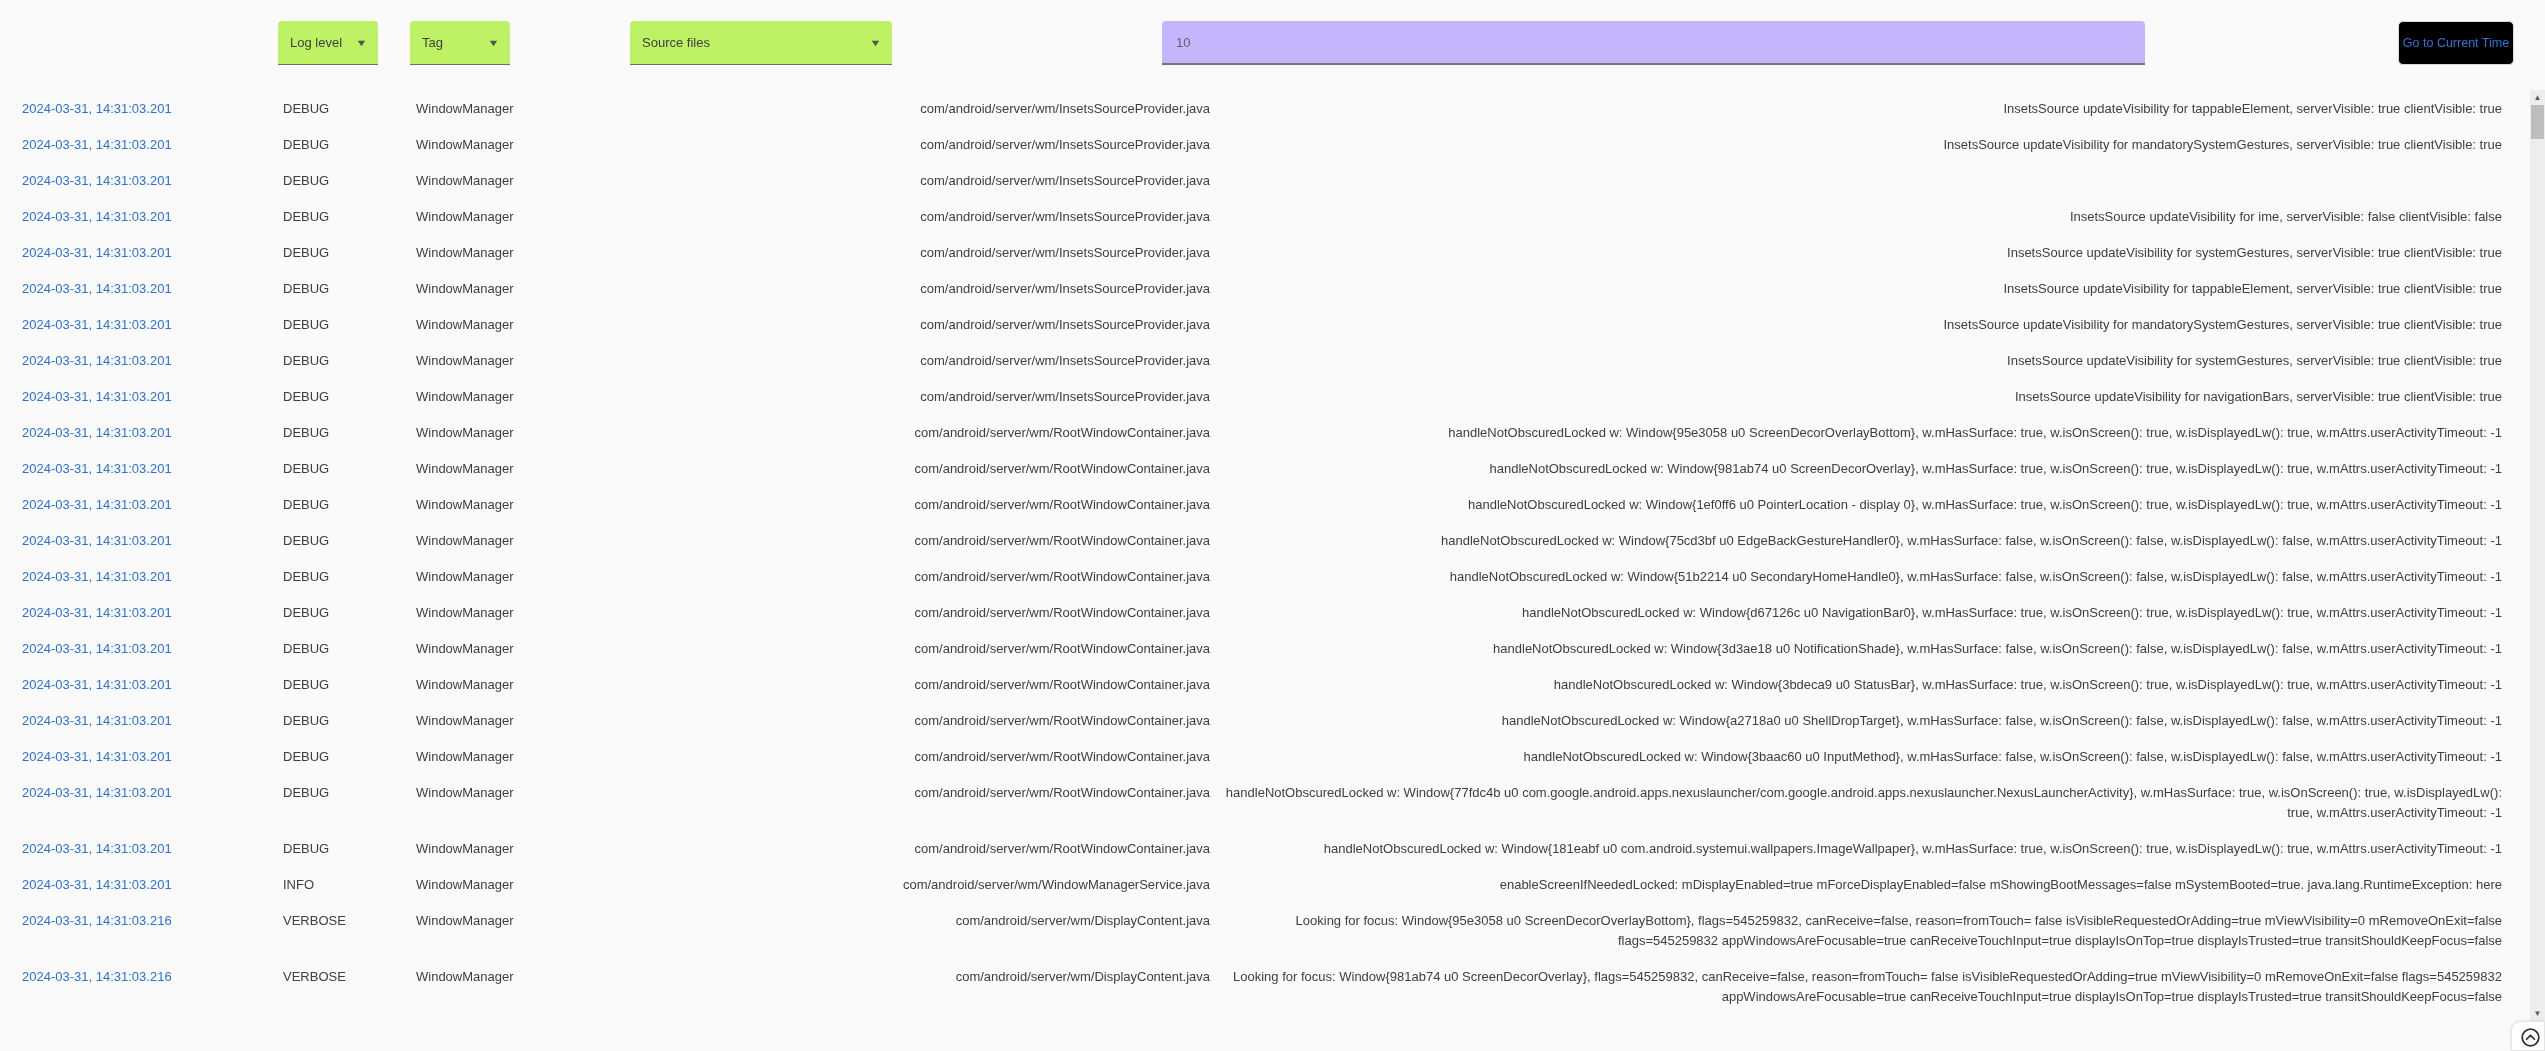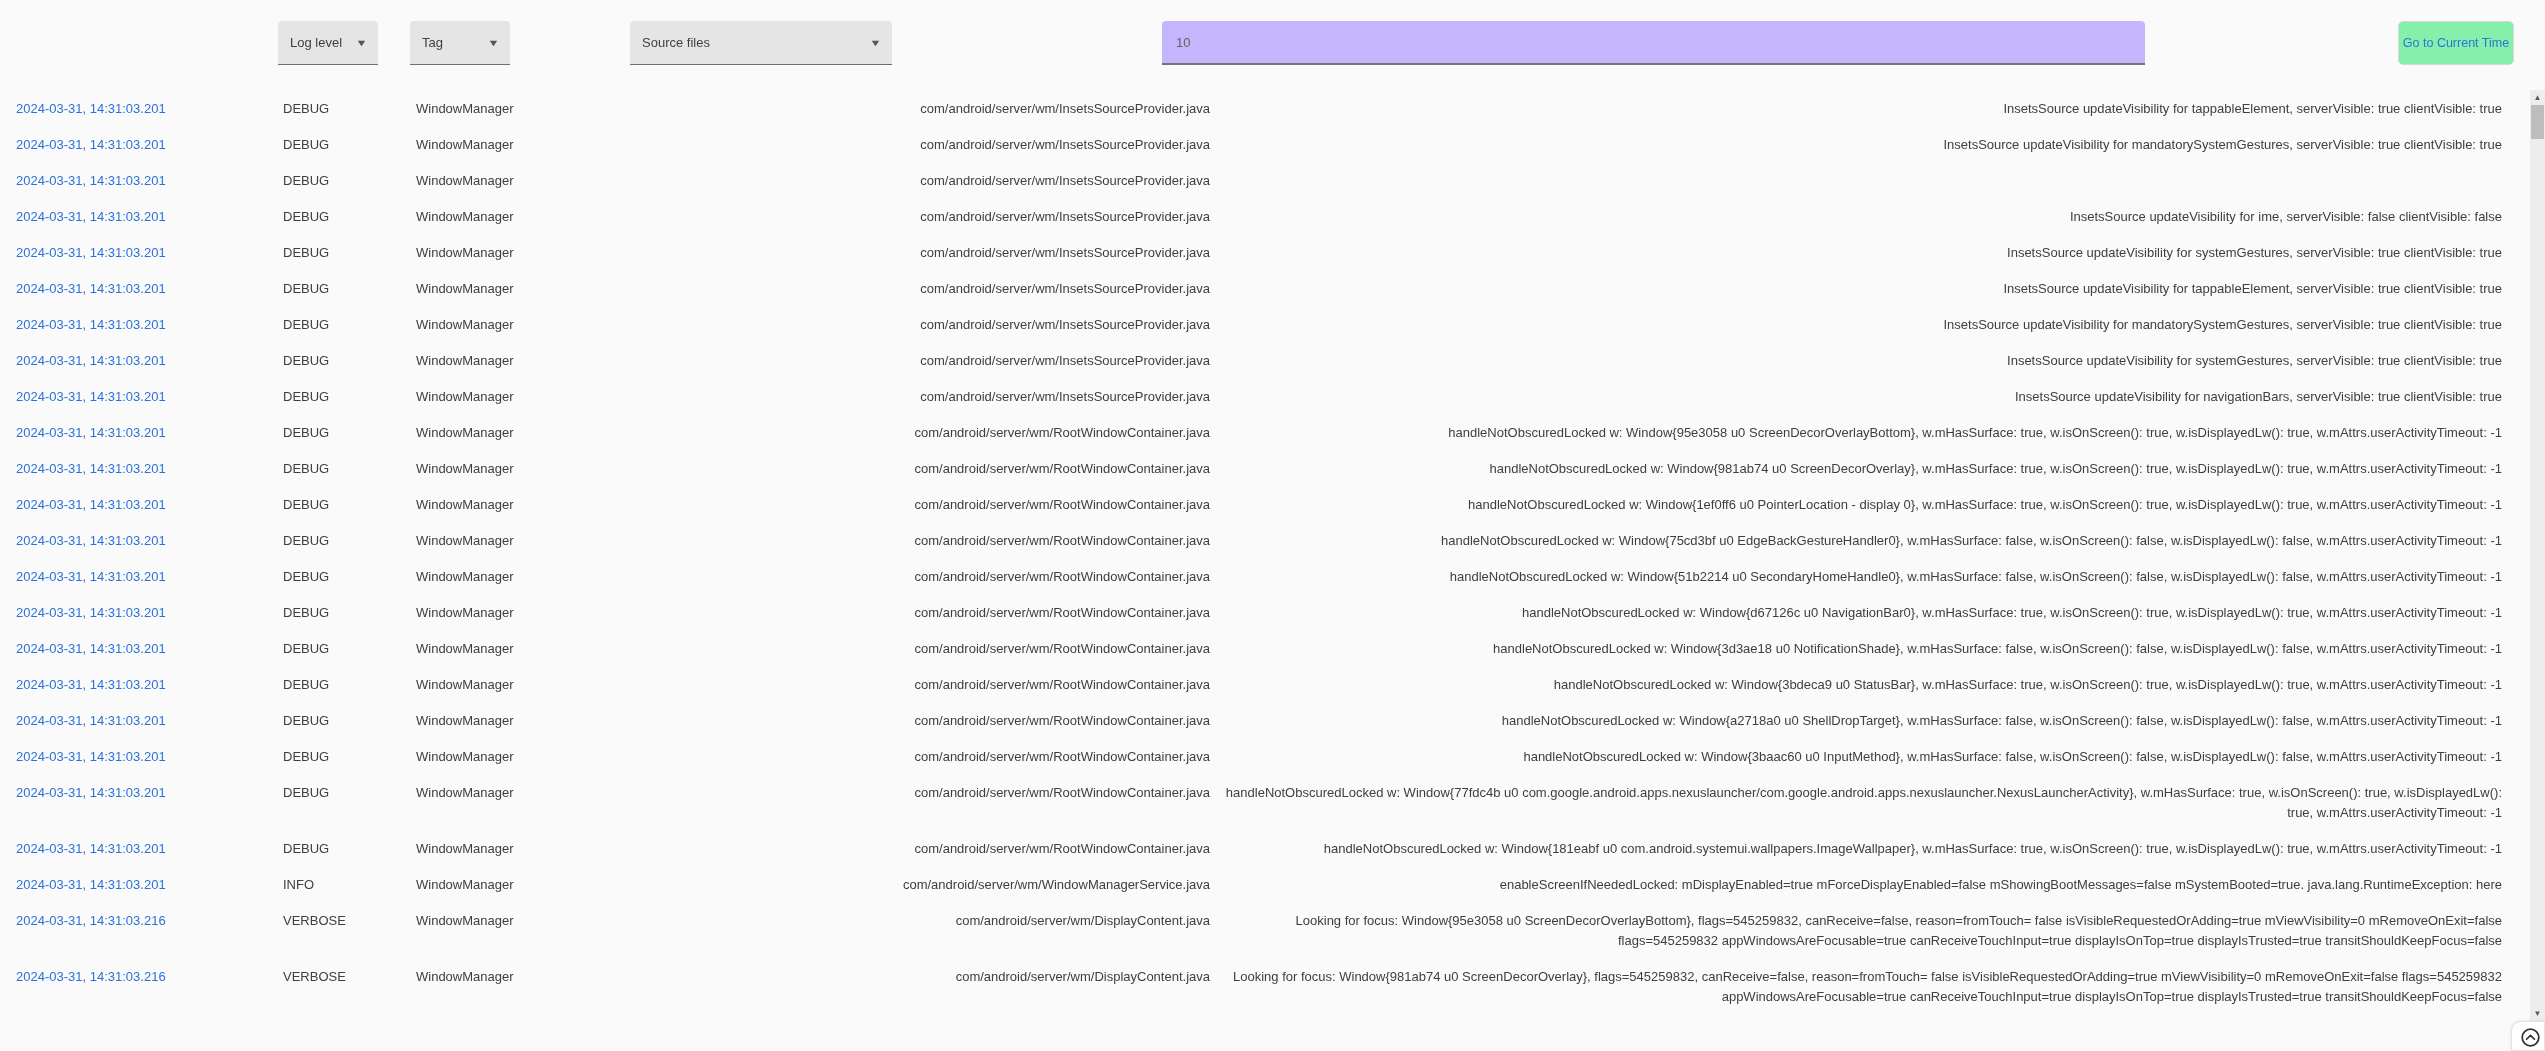--- a/index.html
+++ b/index.html
@@ -8,21 +8,21 @@
     background: #fafafa;
     font-family: "Liberation Sans", sans-serif;
     color: #3d4043;
     position: relative;
     overflow: hidden;
   }
 
   
   .toolbar-el { position: absolute; top: 21px; height: 44px; }
   .filled-select {
-    background: #e5e5e5;
+    background: #bef264;
     border: none;
     border-bottom: 1px solid #6e6e6e;
     border-radius: 4px 4px 0 0;
     display: flex;
     align-items: center;
     justify-content: space-between;
     padding: 0 12px 0 12px;
     font-size: 13px;
     color: #3f3f3f;
     cursor: pointer;
@@ -43,21 +43,21 @@
     border-bottom: 2px solid #757575;
     border-radius: 4px 4px 0 0;
     padding: 0 14px;
     font-size: 13px;
     font-family: "Liberation Sans", sans-serif;
     color: #636363;
     outline: none;
   }
   .time-button {
     left: 2398px; width: 116px;
-    background: #86efac;
+    background: #000000;
     border: 1px solid #d8d8d8;
     border-radius: 5px;
     color: #2d74da;
     font-size: 12.5px;
     font-family: "Liberation Sans", sans-serif;
     text-align: center;
     line-height: 42px;
     cursor: pointer;
   }
 
@@ -70,21 +70,21 @@
   .log-row {
     display: flex;
     align-items: flex-start;
     padding: 8px 0;
     font-size: 13px;
     line-height: 20px;
   }
   .col { flex: 0 0 auto; }
   .col.time {
     width: 283px;
-    padding-left: 16px;
+    padding-left: 22px;
     color: #2b71d9;
     text-decoration: none;
     cursor: pointer;
     white-space: nowrap;
   }
   .col.level  { width: 133px; }
   .col.tag    { width: 267px; }
   .col.source { width: 527px; text-align: right; }
   .col.message {
     flex: 1 1 auto;

